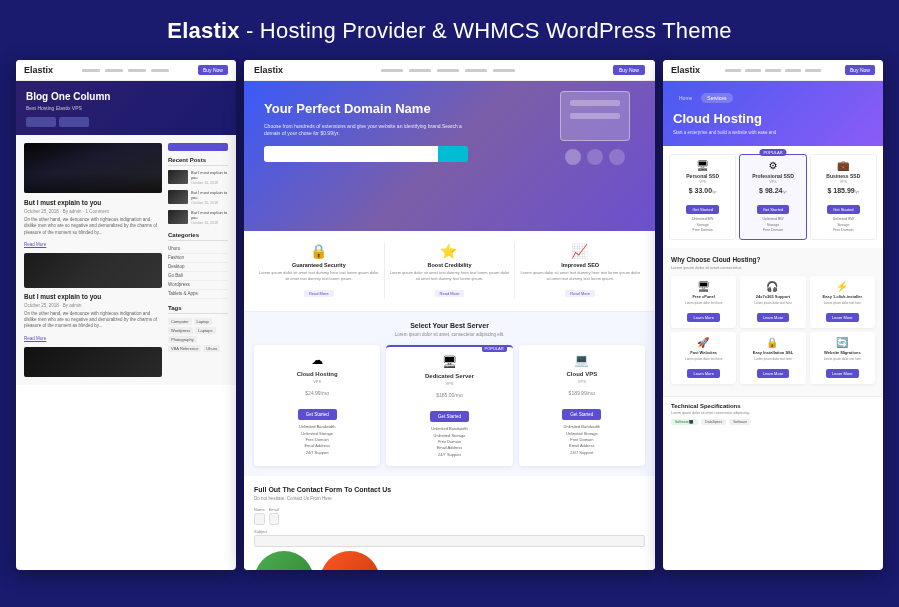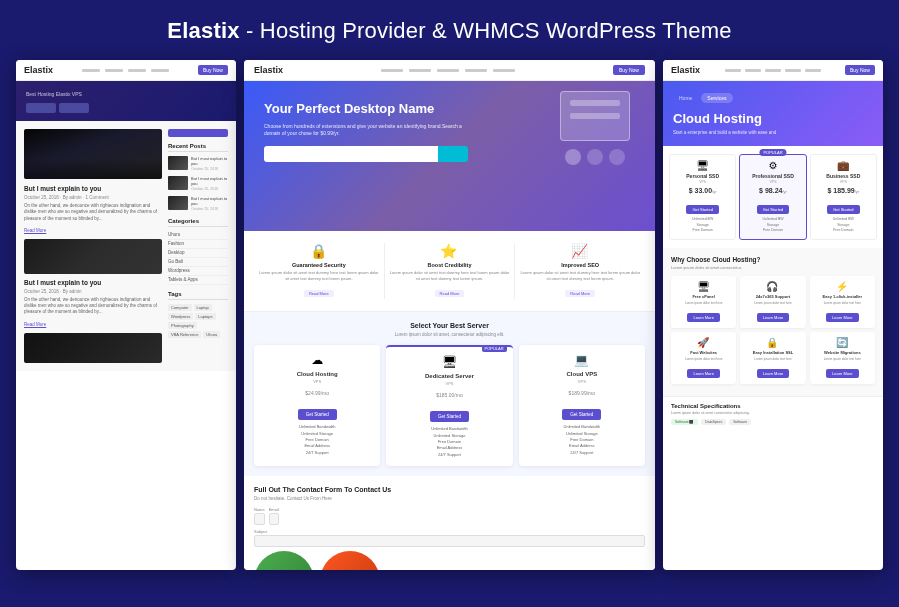--- a/index.html
+++ b/index.html
@@ -735,20 +735,21 @@
       <span class="nav-logo">Elastix</span>
       <div class="nav-links">
         <div class="nav-link"></div>
         <div class="nav-link"></div>
         <div class="nav-link"></div>
         <div class="nav-link"></div>
       </div>
       <div class="nav-btn">Buy Now</div>
     </div>
     <div class="hero-section">
+      <h2>Blog One Column</h2>
       <p>Best Hosting Elastix VPS</p>
       <div class="hero-btns">
         <div class="hero-btn"></div>
         <div class="hero-btn"></div>
       </div>
     </div>
     <div class="content-area">
       <div class="main-content">
 
         <div class="blog-img" style="background: linear-gradient(160deg,#050505 0%,#1a1a2e 40%,#222 100%);"></div>
@@ -821,21 +822,21 @@
         <div class="nav-link"></div>
         <div class="nav-link"></div>
         <div class="nav-link"></div>
         <div class="nav-link"></div>
         <div class="nav-link"></div>
       </div>
       <div class="nav-btn">Buy Now</div>
     </div>
     <div class="hero">
       <div class="hero-text">
-        <h1>Your Perfect Desktop Name</h1>
+        <h1>Your Perfect Domain Name</h1>
         <p>Choose from hundreds of extensions and give your website an identifying brand.Search a domain of your chose for $0.99/yr.</p>
         <div class="search-bar">
           <div class="search-input"></div>
           <div class="search-btn"></div>
         </div>
       </div>
       <div class="hero-graphic">
         <div class="server-box"></div>
         <div style="display:flex;justify-content:center;gap:6px;margin-top:8px;">
           <div style="width:16px;height:16px;background:rgba(255,255,255,0.3);border-radius:50%;"></div>

